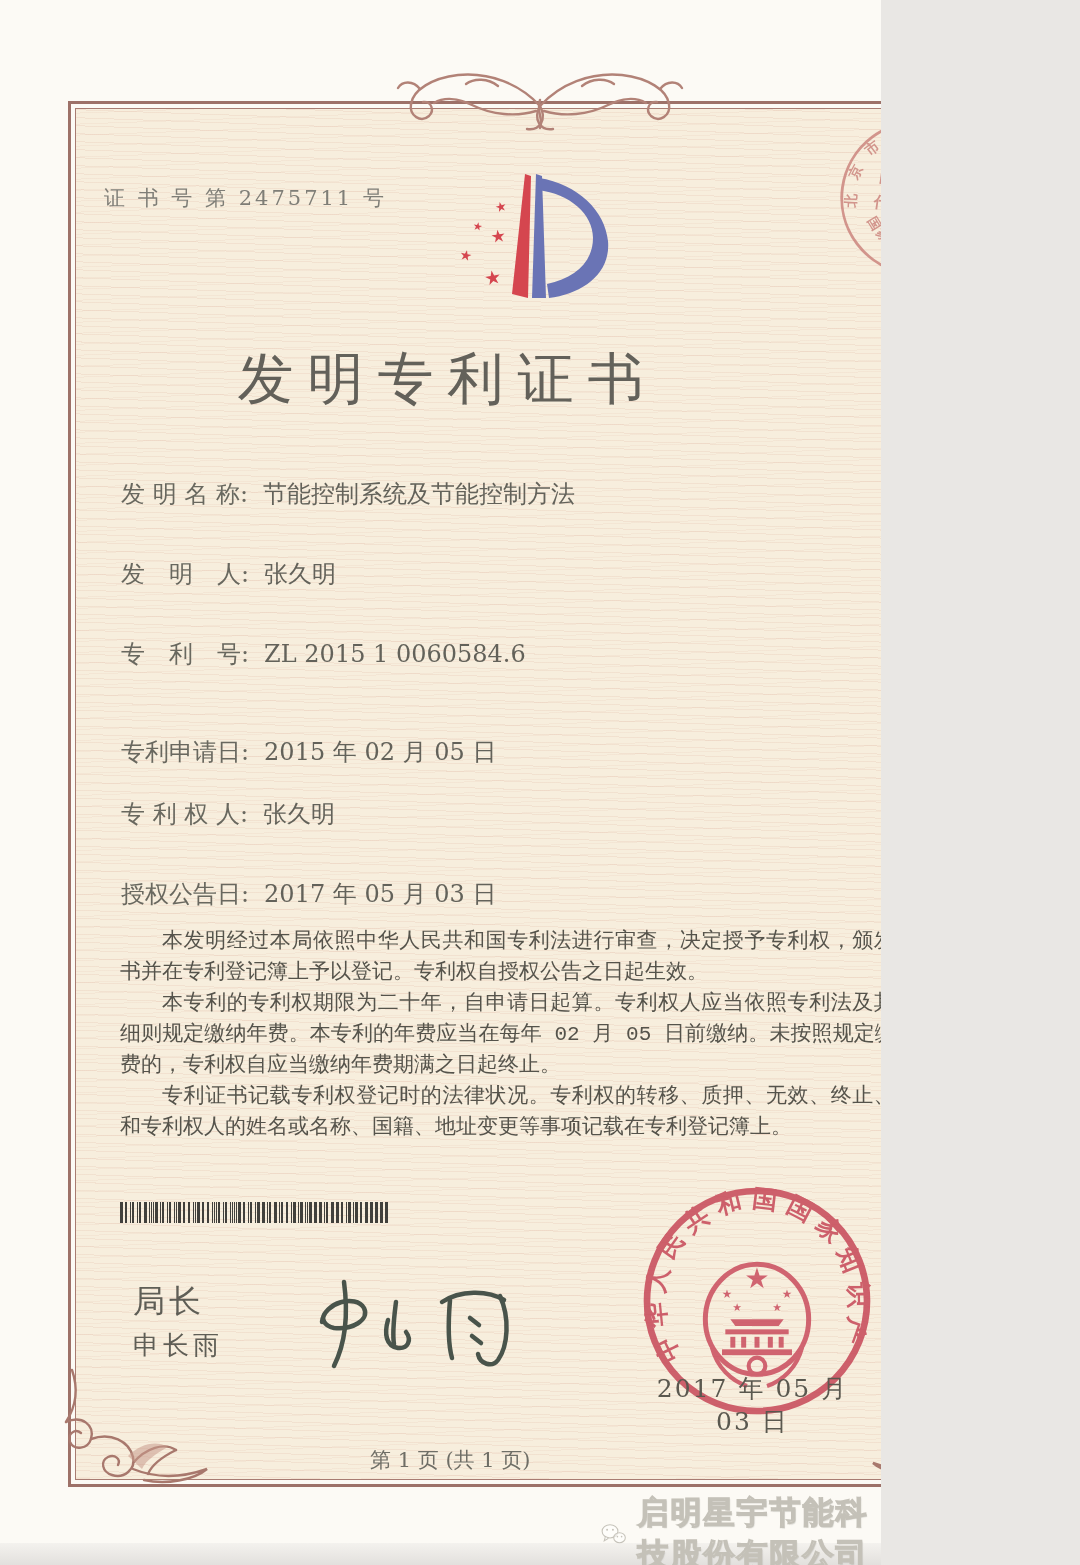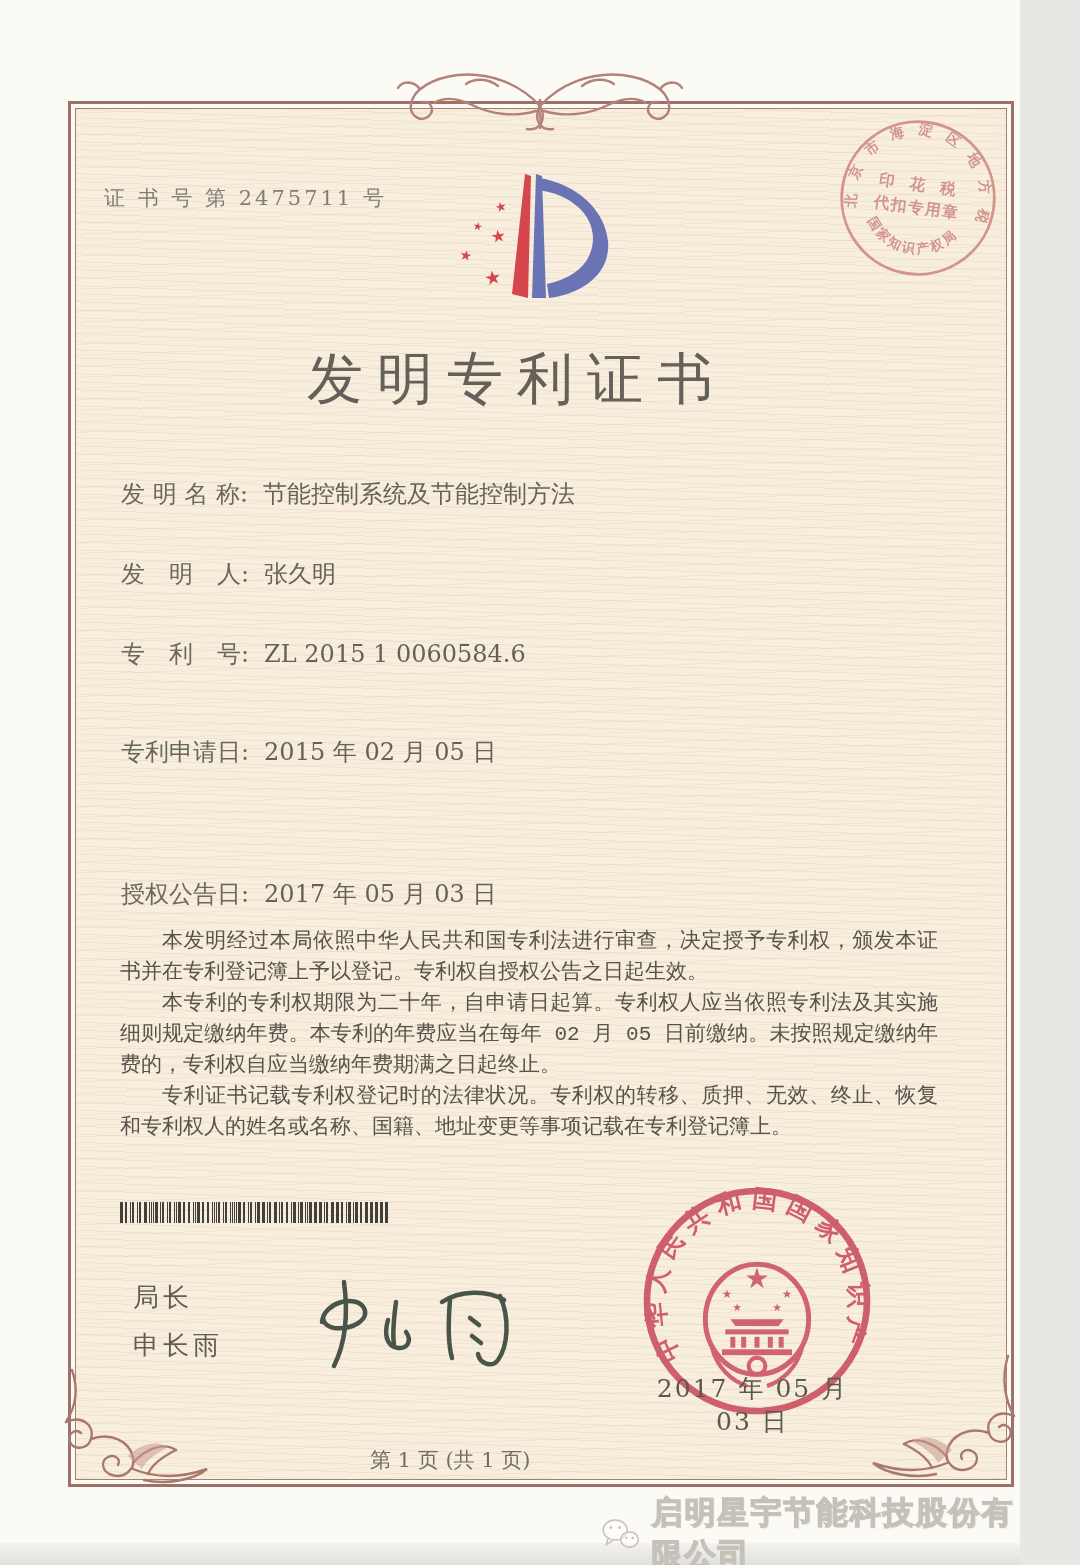--- a/index.html
+++ b/index.html
@@ -1,35 +1,35 @@
 <!DOCTYPE html>
 <html><head>
 <meta charset="utf-8">
 <style>
   html,body{margin:0;padding:0;}
   body{width:1080px;height:1565px;background:#e9e7e4;font-family:"DejaVu Serif","Liberation Serif",serif;}
-  .page{position:relative;width:1020px;height:1565px;background:#fcfaf5;overflow:hidden;}
+  .page{position:relative;width:881px;height:1565px;background:#fcfaf5;overflow:hidden;}
   .page-bottom-strip{position:absolute;left:0;right:0;bottom:0;height:22px;background:linear-gradient(#f4f2ee,#e2e0dd);}
   
   .frame{position:absolute;left:68px;top:101px;width:940px;height:1380px;border:3px solid #9d7168;z-index:1;}
   .frame-inner{position:absolute;left:4px;top:4px;right:4px;bottom:4px;border:1px solid #a87c72;
     background-color:#f7eedd;
     background-image:repeating-linear-gradient(2deg, rgba(214,158,138,.16) 0 1px, rgba(0,0,0,0) 1px 8px),
                      repeating-linear-gradient(-2deg, rgba(214,158,138,.10) 0 1px, rgba(0,0,0,0) 1px 11px);}
   .content{position:absolute;inset:0;z-index:2;}
   .cert-no{position:absolute;left:104px;top:184px;font-size:21px;letter-spacing:3px;color:#7f7e77;}
   .title{position:absolute;left:0;right:0;top:342px;text-align:center;font-size:56px;letter-spacing:14px;text-indent:14px;color:#63615a;font-weight:500;}
   .frow{position:absolute;left:121px;font-size:24px;color:#69685f;white-space:nowrap;}
   .frow .fval{margin-left:15px;color:#63625a;}
   .r0{top:478px}.r1{top:558px}.r2{top:638px}.r3{top:736px}.r4{top:798px}.r5{top:878px}
   .paras{position:absolute;left:120px;top:926px;width:818px;font-size:21px;line-height:31px;color:#55534b;text-align:justify;font-family:Liberation Mono, monospace;}
   .paras p{margin:0;text-indent:2em;}
   .barcode{position:absolute;left:120px;top:1202px;width:278px;height:21px;display:flex;align-items:stretch;}
   .barcode span{display:block;height:100%;background:#41403c;}
-  .signer-role{position:absolute;left:133px;top:1280px;font-size:26px;color:#5f5e56;letter-spacing:4px;font-family:"Liberation Sans","DejaVu Sans",sans-serif;}
+  .signer-role{position:absolute;left:133px;top:1280px;font-size:32px;color:#5f5e56;letter-spacing:4px;font-family:"Liberation Sans","DejaVu Sans",sans-serif;}
   .signer-name{position:absolute;left:133px;top:1328px;font-size:26px;color:#5f5e56;letter-spacing:4px;font-family:"Liberation Sans","DejaVu Sans",sans-serif;}
   .sig{position:absolute;left:292px;top:1258px;width:250px;height:115px;}
   .seal-main{position:absolute;left:632px;top:1176px;width:250px;height:250px;z-index:3;}
   .seal-date{position:absolute;left:640px;top:1372px;width:225px;text-align:center;font-size:25px;letter-spacing:2px;color:#5a584f;z-index:4;}
   .footer-page{position:absolute;left:370px;top:1446px;width:250px;font-size:21px;color:#6f6e66;}
   .tax-seal{position:absolute;left:836px;top:116px;width:164px;height:164px;transform:rotate(8deg);z-index:3;}
   .logo{position:absolute;left:452px;top:166px;width:162px;height:142px;}
   .orn-top{position:absolute;left:368px;top:56px;width:344px;height:84px;z-index:3;}
   .orn-bl{position:absolute;left:58px;top:1368px;width:162px;height:120px;z-index:3;}
   .orn-br{position:absolute;left:860px;top:1352px;width:162px;height:136px;z-index:3;transform:scaleX(-1);}
@@ -119,20 +119,21 @@
         </text>
       </g>
     </svg>
 
     <div class="title">发明专利证书</div>
 
     <div class="frow r0"><span>发 明 名 称:</span><span class="fval">节能控制系统及节能控制方法</span></div>
     <div class="frow r1"><span>发　明　人:</span><span class="fval">张久明</span></div>
     <div class="frow r2"><span>专　利　号:</span><span class="fval">ZL 2015 1 0060584.6</span></div>
     <div class="frow r3"><span>专利申请日:</span><span class="fval">2015 年 02 月 05 日</span></div>
+    <div class="frow r4"><span>专 利 权 人:</span><span class="fval">张久明</span></div>
     <div class="frow r5"><span>授权公告日:</span><span class="fval">2017 年 05 月 03 日</span></div>
 
     <div class="paras">
       <p>本发明经过本局依照中华人民共和国专利法进行审查，决定授予专利权，颁发本证书并在专利登记簿上予以登记。专利权自授权公告之日起生效。</p>
       <p>本专利的专利权期限为二十年，自申请日起算。专利权人应当依照专利法及其实施细则规定缴纳年费。本专利的年费应当在每年 02 月 05 日前缴纳。未按照规定缴纳年费的，专利权自应当缴纳年费期满之日起终止。</p>
       <p>专利证书记载专利权登记时的法律状况。专利权的转移、质押、无效、终止、恢复和专利权人的姓名或名称、国籍、地址变更等事项记载在专利登记簿上。</p>
     </div>
 
     <div class="barcode">
         <span style="width:3px;margin-right:2px"></span>

